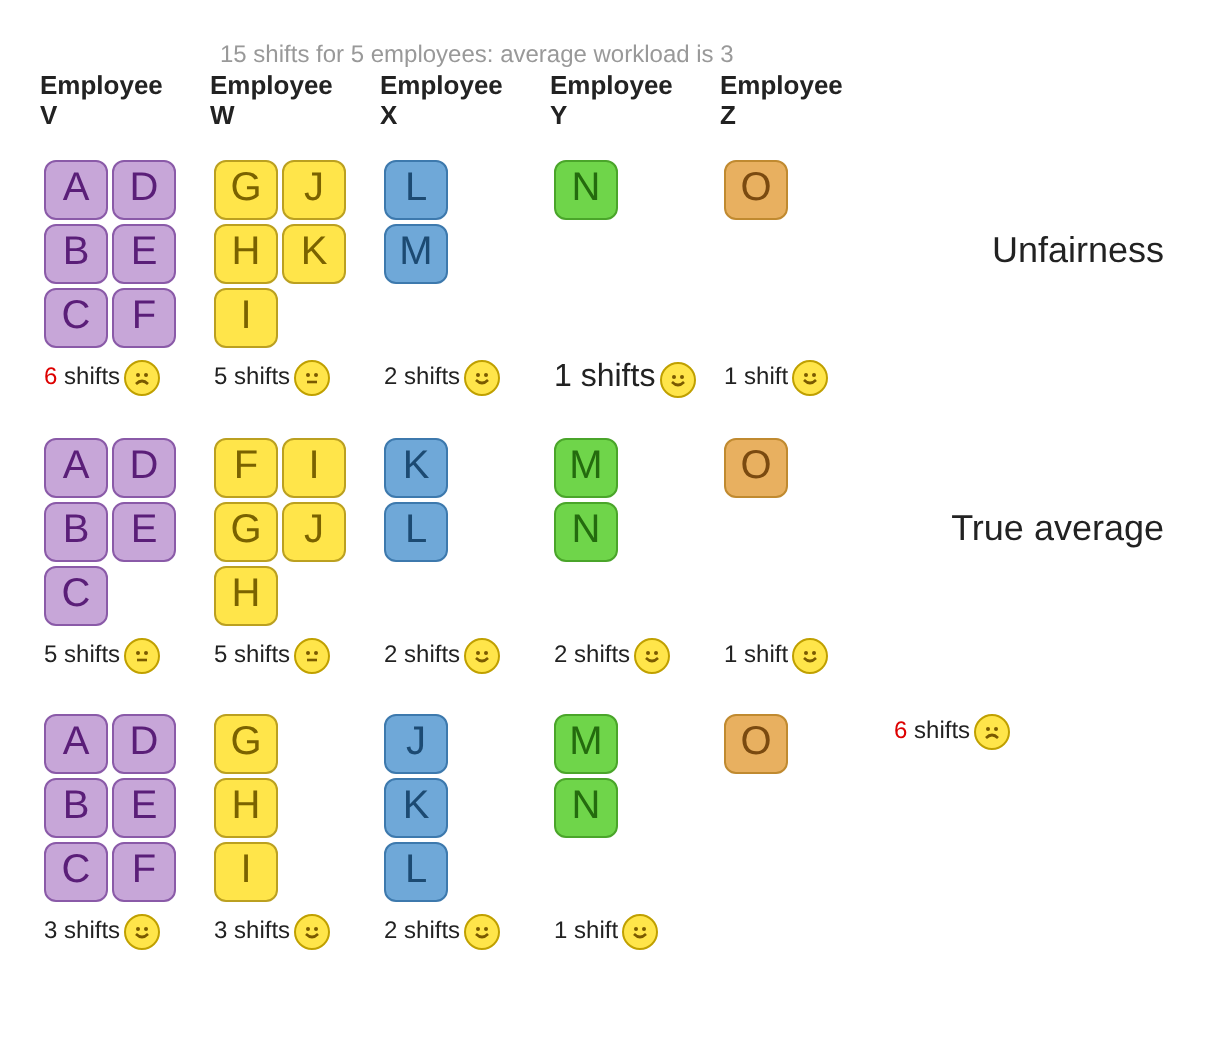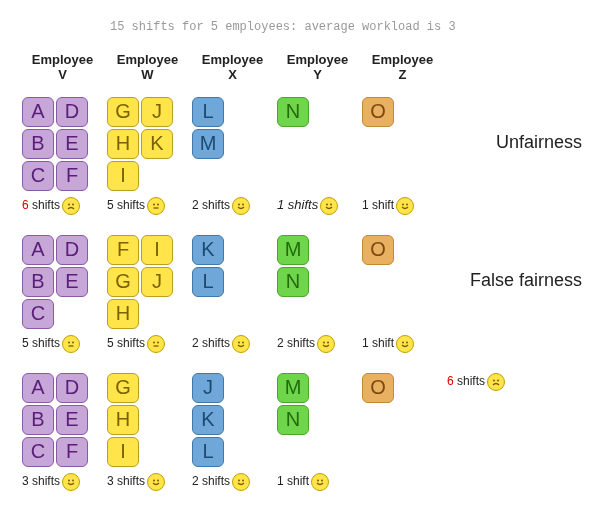--- a/index.html
+++ b/index.html
@@ -10,34 +10,31 @@
     color: #222;
     width: 610px;
     box-sizing: border-box;
     background: #fff;
   }
   .subtitle {
     color: #999;
     font-size: 12px;
     margin-left: 90px;
     margin-bottom: 2px;
-    font-family: Liberation Mono, monospace;
   }
   .grid {
     display: grid;
     grid-template-columns: 85px 85px 85px 85px 85px 1fr;
     column-gap: 0;
   }
   .head {
-    text-align: center;
     font-weight: bold;
     font-size: 13px;
     line-height: 1.15;
     padding-bottom: 10px;
-    margin-top: 17px;
   }
   .scenario-label {
     font-weight: normal;
     font-size: 18px;
     display: flex;
     align-items: center;
     justify-content: flex-end;
     padding-right: 8px;
   }
   .cell {
@@ -161,21 +158,21 @@
           <line x1="3.5" y1="8" x2="8.5" y2="8" stroke="#7a5a00" stroke-width="1.3"></line>
         </svg>
       </span></div>
     <div class="cell" style="padding-top: 4px; padding-bottom: 16px; font-size: 12px; white-space: nowrap;"><span>2</span><span> shifts</span><span class="face">
         <svg viewBox="0 0 12 12">
           <circle cx="4" cy="4.5" r="1" fill="#7a5a00"></circle>
           <circle cx="8" cy="4.5" r="1" fill="#7a5a00"></circle>
           <path d="M3 7 Q6 10 9 7" stroke="#7a5a00" stroke-width="1.3" fill="none"></path>
         </svg>
       </span></div>
-    <div class="cell" style="padding-top: 4px; padding-bottom: 16px; font-size: 13px; white-space: nowrap; font-style: italic;"><span>1</span><span> shifts</span><span class="face">
+    <div class="cell" style="padding-top: 4px; padding-bottom: 16px; font-size: 16px; white-space: nowrap;"><span>1</span><span> shifts</span><span class="face">
         <svg viewBox="0 0 12 12">
           <circle cx="4" cy="4.5" r="1" fill="#7a5a00"></circle>
           <circle cx="8" cy="4.5" r="1" fill="#7a5a00"></circle>
           <path d="M3 7 Q6 10 9 7" stroke="#7a5a00" stroke-width="1.3" fill="none"></path>
         </svg>
       </span></div>
     <div class="cell" style="padding-top: 4px; padding-bottom: 16px; font-size: 12px; white-space: nowrap;"><span>1</span><span> shift</span><span class="face">
         <svg viewBox="0 0 12 12">
           <circle cx="4" cy="4.5" r="1" fill="#7a5a00"></circle>
           <circle cx="8" cy="4.5" r="1" fill="#7a5a00"></circle>
@@ -211,21 +208,21 @@
       <div class="tile-wrap" style="grid-template-columns: 32px;">
         <div class="tile c-green">M</div>
         <div class="tile c-green">N</div>
       </div>
     </div>
     <div class="cell">
       <div class="tile-wrap">
         <div class="tile c-orange">O</div>
       </div>
     </div>
-    <div class="scenario-label">False fairness</div>
+    <div class="scenario-label">True average</div>
     <div class="cell" style="padding-top: 4px; padding-bottom: 16px; font-size: 12px; white-space: nowrap;"><span>5</span><span> shifts</span><span class="face">
         <svg viewBox="0 0 12 12">
           <circle cx="4" cy="4.5" r="1" fill="#7a5a00"></circle>
           <circle cx="8" cy="4.5" r="1" fill="#7a5a00"></circle>
           <line x1="3.5" y1="8" x2="8.5" y2="8" stroke="#7a5a00" stroke-width="1.3"></line>
         </svg>
       </span></div>
     <div class="cell" style="padding-top: 4px; padding-bottom: 16px; font-size: 12px; white-space: nowrap;"><span>5</span><span> shifts</span><span class="face">
         <svg viewBox="0 0 12 12">
           <circle cx="4" cy="4.5" r="1" fill="#7a5a00"></circle>

